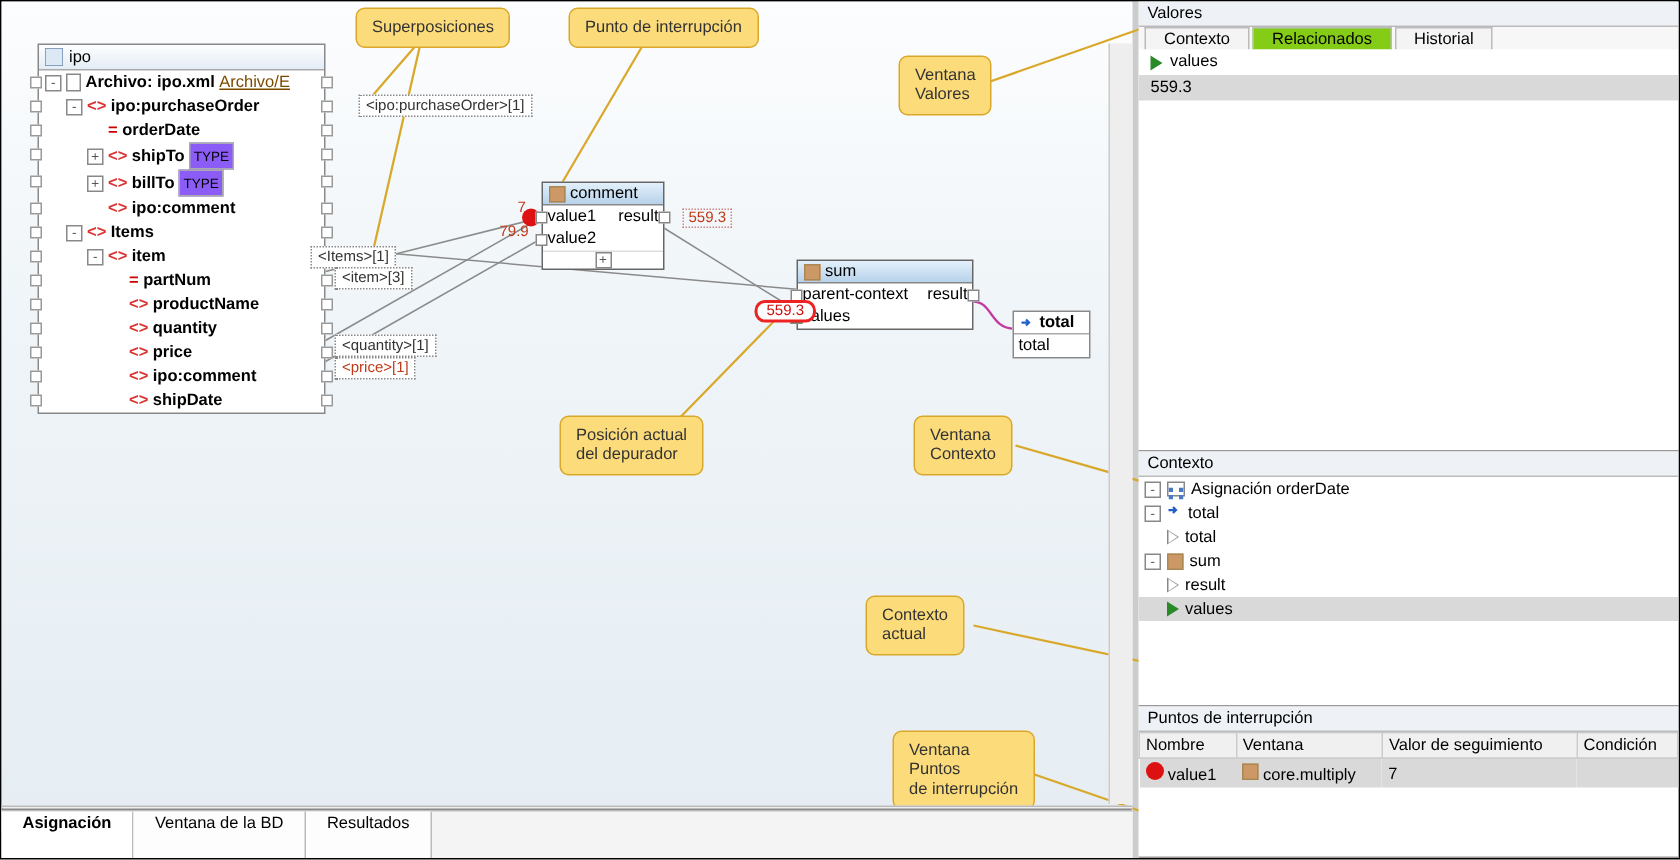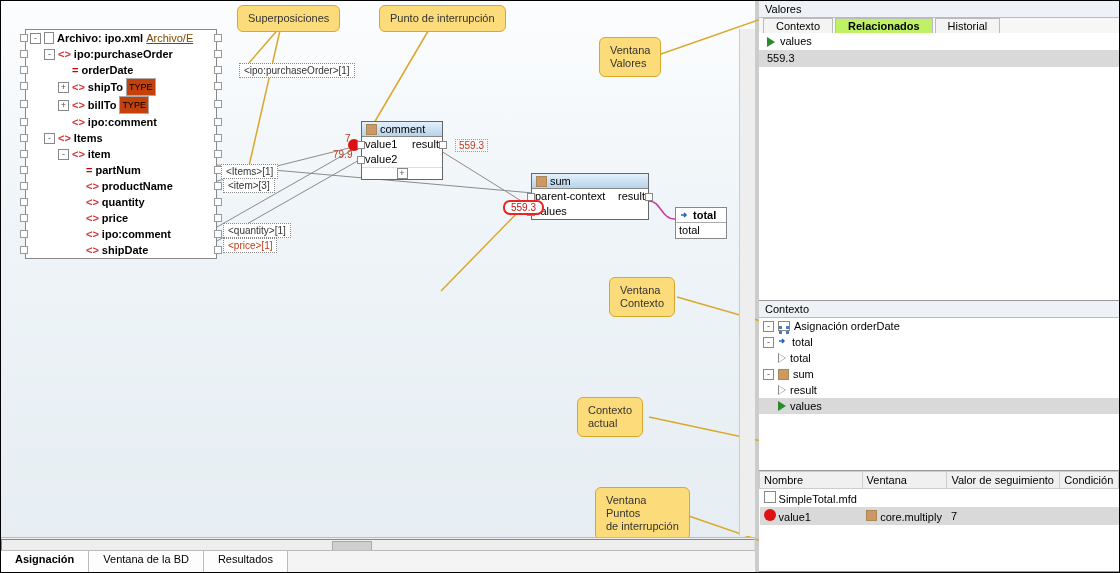--- a/index.html
+++ b/index.html
@@ -15,21 +15,21 @@
   .tree-row { display:flex; align-items:center; gap:3px; padding:0 2px 0 0; line-height:16px; white-space:nowrap; position:relative;}
   .tree-row .port-l, .tree-row .port-r { position:absolute; width:8px; height:8px; background:#fff; border:1px solid #999; top:4px;}
   .tree-row .port-l { left:-6px; }
   .tree-row .port-r { right:-6px; }
   .exp { width:11px; height:11px; border:1px solid #888; font-size:9px; line-height:9px; text-align:center; color:#555; cursor:pointer; flex-shrink:0;}
   .ind0{padding-left:4px}.ind1{padding-left:18px}.ind2{padding-left:32px}.ind3{padding-left:46px}
   .nodeglyph{font-weight:bold;}
   .nodeglyph.elem{color:#d33;}
   .nodeglyph.attr{color:#c00;}
   .nodeglyph.file{color:#000;border:1px solid #888;width:10px;height:12px;display:inline-block;}
-  .badge{border:1px solid #aaa;background:#c2410c;font-size:9px;padding:0 2px;text-align:center;}
+  .badge{border:1px solid #aaa;background:#8b5cf6;font-size:9px;padding:0 2px;text-align:center;}
   .filelink{color:#7a4a00;text-decoration:underline;}
 
   
   .overlay-lbl{position:absolute;background:#fff;border:1px dotted #888;padding:1px 4px;font-size:10px;color:#333;}
   .overlay-val{position:absolute;color:#c13a1a;font-size:10px;}
 
   
   .fnbox{position:absolute;border:1px solid #666;background:#fff;}
   .fnbox .hdr{background:linear-gradient(#e3f0fb,#b7d2ea);display:flex;align-items:center;gap:3px;padding:1px 4px;border-bottom:1px solid #888;}
   .fnbox .row{display:flex;align-items:center;gap:3px;padding:0 3px;line-height:15px;position:relative;}
@@ -48,30 +48,30 @@
   
   .callout{position:absolute;background:#fcdc7a;border:1px solid #d9a82a;border-radius:6px;padding:6px 10px;font-size:11px;line-height:13px;color:#333;}
 
   
   svg.wires{position:absolute;left:0;top:0;width:758px;height:560px;pointer-events:none;}
 
   
   .hscroll{position:absolute;left:0;right:0;bottom:18px;height:17px;background:#eee;border-top:1px solid #bbb;display:flex;align-items:center;}
   .hscroll .track{flex:1;background:#eee;position:relative;height:15px;border:1px inset #ddd;}
   .hscroll .thumb{position:absolute;left:330px;width:40px;top:1px;bottom:1px;background:#cfcfcf;border:1px solid #aaa;}
-  .btabs{position:absolute;left:0;right:0;bottom:0;height:22px;display:flex;background:#f4f4f4;border-top:1px solid #bbb;}
+  .btabs{position:absolute;left:0;right:0;bottom:0;height:32px;display:flex;background:#f4f4f4;border-top:1px solid #bbb;}
   .btab{padding:2px 14px;border-right:1px solid #bbb;background:#fdfdfd;cursor:pointer;}
   .btab.active{background:#fff;font-weight:bold;}
 
   
   .panel{border-bottom:1px solid #999;display:flex;flex-direction:column;}
   .panel-title{background:#eef2f6;padding:2px 6px;border-bottom:1px solid #bbb;font-weight:normal;}
   .ptabs{display:flex;gap:2px;padding:0 4px;background:#f7f7f7;}
   .ptab{border:1px solid #bbb;border-bottom:none;padding:1px 12px;background:#f4f4f4;cursor:pointer;}
-  .ptab.active{background:#bef264;font-weight:bold;}
+  .ptab.active{background:#84cc16;font-weight:normal;}
   .plist{flex:1;overflow:auto;background:#fff;}
   .prow{display:flex;align-items:center;gap:5px;padding:1px 8px;line-height:15px;}
   .sel{background:#d9d9d9;}
   .play-icon{width:0;height:0;border-left:8px solid #2a8a2a;border-top:5px solid transparent;border-bottom:5px solid transparent;display:inline-block;}
   .play-icon.hollow{border-left-color:transparent;position:relative;}
   .play-icon.hollow::before{content:"";position:absolute;left:-8px;top:-5px;width:0;height:0;border-left:8px solid #888;border-top:5px solid transparent;border-bottom:5px solid transparent;}
   .play-icon.hollow::after{content:"";position:absolute;left:-7px;top:-4px;width:0;height:0;border-left:6px solid #fff;border-top:4px solid transparent;border-bottom:4px solid transparent;}
 
   .ctx-tree .trow{display:flex;align-items:center;gap:4px;padding:0 4px;line-height:16px;}
   .i1{padding-left:6px}.i2{padding-left:22px}.i3{padding-left:38px}
@@ -109,20 +109,28 @@
         <path d="M 216 240 L 360 158"></path>
         <path d="M 440 150 L 530 206"></path>
       </g>
 
       <g stroke="#c3399e" stroke-width="1.5" fill="none">
         <path d="M 648 200 C 660 200 660 218 674 218"></path>
       </g>
     </svg>
 
     <div class="tree-panel">
+      <div class="tree-title">
+        <span class="tree-icon">
+          <svg width="12" height="12">
+              <rect width="12" height="12" fill="#dce8f4" stroke="#6a8aab"></rect>
+            </svg>
+        </span>
+        <span>ipo</span>
+      </div>
       <div id="tree-rows">
           <div class="tree-row ind0">
             <span class="port-l"></span>
             <span class="exp">-</span>
             <span class="nodeglyph file"></span>
             <b>Archivo: ipo.xml</b> 
             <span class="filelink">Archivo/E</span>
             <span class="port-r"></span>
           </div>
           <div class="tree-row ind1">
@@ -216,21 +224,21 @@
             <span style="width:11px;flex-shrink:0;"></span>
             <span class="nodeglyph elem">&lt;&gt;</span>
             <b>shipDate</b>
             <span class="port-r"></span>
           </div>
         </div>
     </div>
 
     <div id="overlays">
         <div class="overlay-lbl" style="left: 238px; top: 62px;">&lt;ipo:purchaseOrder&gt;[1]</div>
-        <div class="overlay-lbl" style="left: 220px; top: 163px;">&lt;Items&gt;[1]</div>
+        <div class="overlay-lbl" style="left: 206px; top: 163px;">&lt;Items&gt;[1]</div>
         <div class="overlay-lbl" style="left: 222px; top: 177px;">&lt;item&gt;[3]</div>
         <div class="overlay-lbl" style="left: 222px; top: 222px;">&lt;quantity&gt;[1]</div>
         <div class="overlay-lbl" style="left: 222px; top: 237px; color: rgb(193, 58, 26);">&lt;price&gt;[1]</div>
       </div>
 
     <div class="fnbox" style="left:360px;top:120px;width:82px;">
       <div class="hdr">
         <span class="fn-icon"></span>
         <span>comment</span>
       </div>
@@ -283,20 +291,21 @@
       </div>
       <div class="row">
         <span class="port" style="position:absolute;left:-5px;"></span>
         <span>total</span>
       </div>
     </div>
 
     <div class="callout" style="left:378px;top:4px;"><span>Punto de interrupción</span></div>
     <div class="callout" style="left:236px;top:4px;"><span>Superposiciones</span></div>
     <div class="callout" style="left:598px;top:36px;"><span>Ventana</span><br><span>Valores</span></div>
+    <div class="callout" style="left:372px;top:276px;"><span>Posición actual</span><br><span>del depurador</span></div>
     <div class="callout" style="left:608px;top:276px;"><span>Ventana</span><br><span>Contexto</span></div>
     <div class="callout" style="left:576px;top:396px;"><span>Contexto</span><br><span>actual</span></div>
     <div class="callout" style="left:594px;top:486px;"><span>Ventana</span><br><span>Puntos</span><br><span>de interrupción</span></div>
 
     <div class="vscroll"></div>
 
     <div class="hscroll">
       <div class="track">
           <div class="thumb"></div>
         </div>
@@ -365,36 +374,31 @@
           </div>
           <div class="trow i3 sel">
             <span style="width:11px"></span>
             <span class="play-icon"></span>
             <span>values</span>
           </div>
         </div>
     </div>
 
     <div class="panel" style="flex:1;">
+      <div class="panel-title">Puntos de interrupción</div>
       <table class="bp-table">
         <thead>
             <tr id="bp-head">
               <th>Nombre</th>
               <th>Ventana</th>
               <th>Valor de seguimiento</th>
               <th>Condición</th>
             </tr>
           </thead>
         <tbody id="bp-body">
-            <tr>
-              <td><span style="width:12px;height:12px;display:inline-block;border:1px solid #888;background:#fff;"></span> SimpleTotal.mfd</td>
-              <td></td>
-              <td></td>
-              <td></td>
-            </tr>
             <tr class="selrow">
               <td><span class="bpdot"></span> value1</td>
               <td><span class="fn-icon"></span> core.multiply</td>
               <td>7</td>
               <td></td>
             </tr>
           </tbody>
       </table>
     </div>
   </div>

